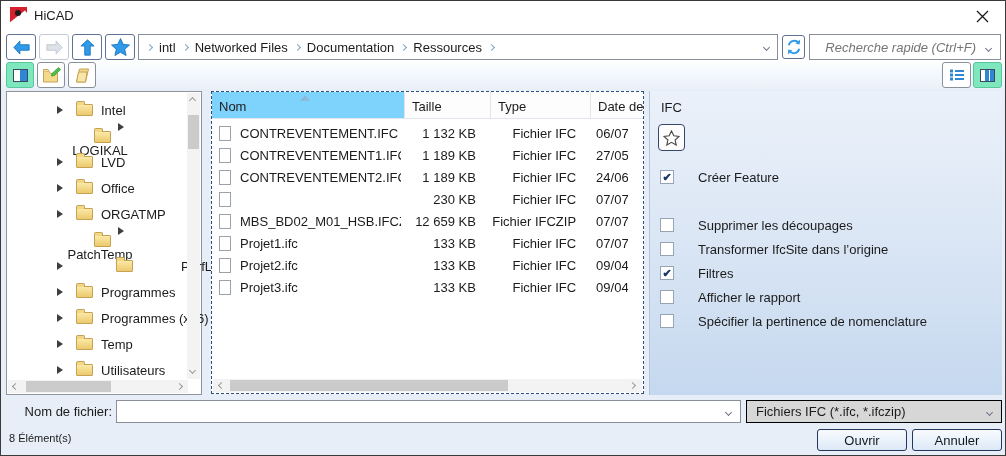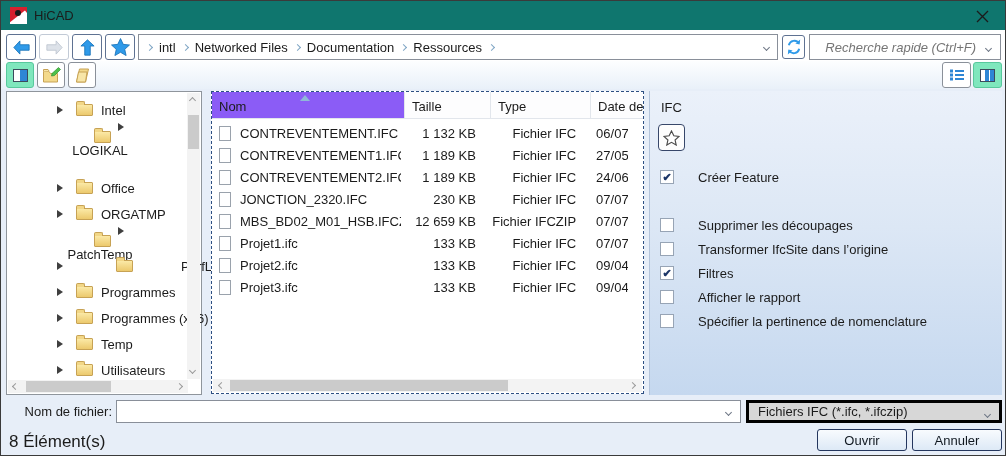--- a/index.html
+++ b/index.html
@@ -4,21 +4,21 @@
 <style>
   * { margin:0; padding:0; box-sizing:border-box; }
   html,body { background:#d9d9d9; }
   .window {
     position:relative; width:1006px; height:456px;
     border:1px solid #3a3a3a; background:#e7eef8;
     font-family:"Liberation Sans", sans-serif; font-size:13px; color:#1b1b1b;
     overflow:hidden;
   }
   
-  .titlebar { position:absolute; top:0; left:0; right:0; height:29px; background:#0f766e; }
+  .titlebar { position:absolute; top:0; left:0; right:0; height:29px; background:#ffffff; }
   .app-logo { position:absolute; top:6px; left:9px; width:17px; height:17px; background:#d6202e; overflow:hidden; }
   .app-logo::before { content:""; position:absolute; left:-4px; bottom:-7px; width:26px; height:14px; background:#ffffff; transform:rotate(-38deg); }
   .app-logo::after { content:""; position:absolute; top:3px; left:5px; width:6px; height:6px; border-radius:50%; background:#1a1a1a; }
   .app-title { position:absolute; top:7px; left:33px; font-size:13px; color:#1b1b1b; }
   .close-btn { position:absolute; top:5px; right:12px; width:22px; height:20px; display:flex; align-items:center; justify-content:center; }
   
   .navrow { position:absolute; top:29px; left:0; right:0; height:31px; background:#ffffff;padding-left:28px; }
   .navbtn { position:absolute; top:4px; width:30px; height:26px; background:#ffffff; border:1px solid #5f7292; border-radius:3px; display:flex; align-items:center; justify-content:center; }
   .navbtn.disabled { border-color:#c2cad6; }
   .crumbbar { position:absolute; top:4px; left:137px; width:640px; height:26px; background:#ffffff; border:1px solid #898f99; display:flex; align-items:center; padding:0 24px 0 8px; gap:7px; }
@@ -44,44 +44,44 @@
   .folder-ic::before { content:""; position:absolute; top:-4px; left:-1px; width:7px; height:3px; background:#f2d787; border:1px solid #c7a254; border-bottom:none; border-radius:2px 2px 0 0; }
   .tree-label { margin-left:8px; white-space:nowrap; }
   .vtrack { position:absolute; top:1px; right:1px; width:13px; height:286px; background:#f3f3f3; }
   .htrack { position:absolute; bottom:1px; left:1px; height:13px; background:#f3f3f3; }
   .thumb { position:absolute; background:#cbcbcb; }
   .sb-chev { position:absolute; width:5px; height:5px; border-top:1.4px solid #9a9a9a; border-right:1.4px solid #9a9a9a; }
   
   .file-list { position:absolute; top:90px; left:210px; width:433px; height:303px; background:#ffffff; border:1px dashed #2d4f82; }
   .fl-header { position:absolute; top:0; left:0; right:0; height:27px; display:flex; border-bottom:1px solid #e2e6ec; background:#fdfdfe; }
   .fl-hcell { border-right:1px solid #e2e6ec; display:flex; align-items:flex-end; padding:0 0 4px 7px; position:relative; overflow:hidden; white-space:nowrap; }
-  .fl-hcell.sorted { background:#8b5cf6; }
+  .fl-hcell.sorted { background:#7dd3fc; }
   .sort-asc { position:absolute; top:3px; left:88px; width:0; height:0; border-left:5px solid transparent; border-right:5px solid transparent; border-bottom:6px solid #8fb8d8; }
   .fl-row { position:absolute; left:1px; width:415px; height:22px; display:flex; align-items:center; }
   .fc-name { width:192px; display:flex; align-items:center; overflow:hidden; white-space:nowrap; }
   .fc-size { width:86px; text-align:right; padding-right:10px; white-space:nowrap; }
   .fc-type { width:100px; text-align:right; padding-right:8px; white-space:nowrap; }
   .fc-date { padding-left:12px; white-space:nowrap; overflow:hidden; }
   .page-ic { width:12px; height:15px; background:#ffffff; border:1px solid #9aa2ac; position:relative; margin:0 9px 0 6px; flex:0 0 auto; }
   .page-ic::before { content:""; position:absolute; top:-1px; right:-1px; width:0; height:0; border-style:solid; border-width:0 5px 5px 0; border-color:#e7eef8 transparent transparent #cfd5dc; }
   
   .ifc-panel { position:absolute; top:90px; left:648px; width:353px; height:304px; background:linear-gradient(180deg,#ebf1fa 0%,#dce7f5 45%,#c5d8ef 100%); border-left:1px solid #b3c4db; }
   .ifc-title { position:absolute; top:9px; left:11px; }
   .star-btn { position:absolute; top:33px; left:8px; width:27px; height:27px; background:#fdfdfd; border:1px solid #37476a; border-radius:4px; display:flex; align-items:center; justify-content:center; }
   .cb-row { position:absolute; left:10px; display:flex; align-items:center; height:16px; }
   .cb { width:14px; height:14px; background:#ffffff; border:1px solid #97a4b5; display:flex; align-items:center; justify-content:center; font-size:11px; font-weight:bold; color:#1c3668; line-height:1; flex:0 0 auto; }
   .cb-label { margin-left:24px; white-space:nowrap; }
   
   .fn-label { position:absolute; top:403px; left:0; width:111px; text-align:right; }
   .fn-input { position:absolute; top:399px; left:115px; width:625px; height:23px; background:#ffffff; border:1px solid #898f99; }
   .fn-input input { position:absolute; inset:0; width:100%; height:100%; border:none; outline:none; background:transparent; font-family:"Liberation Sans", sans-serif; font-size:13px; padding:0 24px 0 6px; }
   .fn-input .chev-d { position:absolute; right:9px; top:9px; }
-  .type-combo { position:absolute; top:399px; left:745px; width:256px; height:23px; background:#d7d7d7; border:3px solid #000000; display:flex; align-items:center; padding:0 24px 0 9px; }
+  .type-combo { position:absolute; top:399px; left:745px; width:256px; height:23px; background:#d7d7d7; border:1px solid #000000; display:flex; align-items:center; padding:0 24px 0 9px; }
   .type-combo .chev-d { position:absolute; right:9px; top:9px; }
-  .status-text { position:absolute; top:431px; left:8px; font-size:17px; }
+  .status-text { position:absolute; top:431px; left:8px; font-size:11px; }
   .dlg-btn { position:absolute; top:428px; width:90px; height:22px; border:1px solid #24365e; border-radius:3px; background:linear-gradient(180deg,#f8fbfe,#dde9f6); display:flex; align-items:center; justify-content:center; color:#101820; }
 </style>
 </head>
 <body>
 
 <div class="window">
 
   <div class="titlebar">
     <div class="app-logo"></div>
     <div class="app-title">HiCAD</div>
@@ -178,20 +178,25 @@
     <div class="tree-row" style="top:5px;">
         <span class="expander"></span>
         <span class="folder-ic"></span>
         <span class="tree-label">Intel</span>
       </div>
     <div class="tree-row" style="top:31px;flex-direction:column;">
         <span class="expander"></span>
         <span class="folder-ic"></span>
         <span class="tree-label">LOGIKAL</span>
       </div>
+    <div class="tree-row" style="top:57px;">
+        <span class="expander"></span>
+        <span class="folder-ic"></span>
+        <span class="tree-label">LVD</span>
+      </div>
     <div class="tree-row" style="top:83px;">
         <span class="expander"></span>
         <span class="folder-ic"></span>
         <span class="tree-label">Office</span>
       </div>
     <div class="tree-row" style="top:109px;">
         <span class="expander"></span>
         <span class="folder-ic"></span>
         <span class="tree-label">ORGATMP</span>
       </div>
@@ -276,21 +281,20 @@
           <span class="page-ic"></span>
           <span>CONTREVENTEMENT2.IFC</span>
         </span>
         <span class="fc-size">1 189 KB</span>
         <span class="fc-type">Fichier IFC</span>
         <span class="fc-date">24/06</span>
       </div>
     <div class="fl-row" style="top:96px;">
         <span class="fc-name">
           <span class="page-ic"></span>
-          <span>JONCTION_2320.IFC</span>
         </span>
         <span class="fc-size">230 KB</span>
         <span class="fc-type">Fichier IFC</span>
         <span class="fc-date">07/07</span>
       </div>
     <div class="fl-row" style="top:118px;">
         <span class="fc-name">
           <span class="page-ic"></span>
           <span>MBS_BD02_M01_HSB.IFCZIP</span>
         </span>

